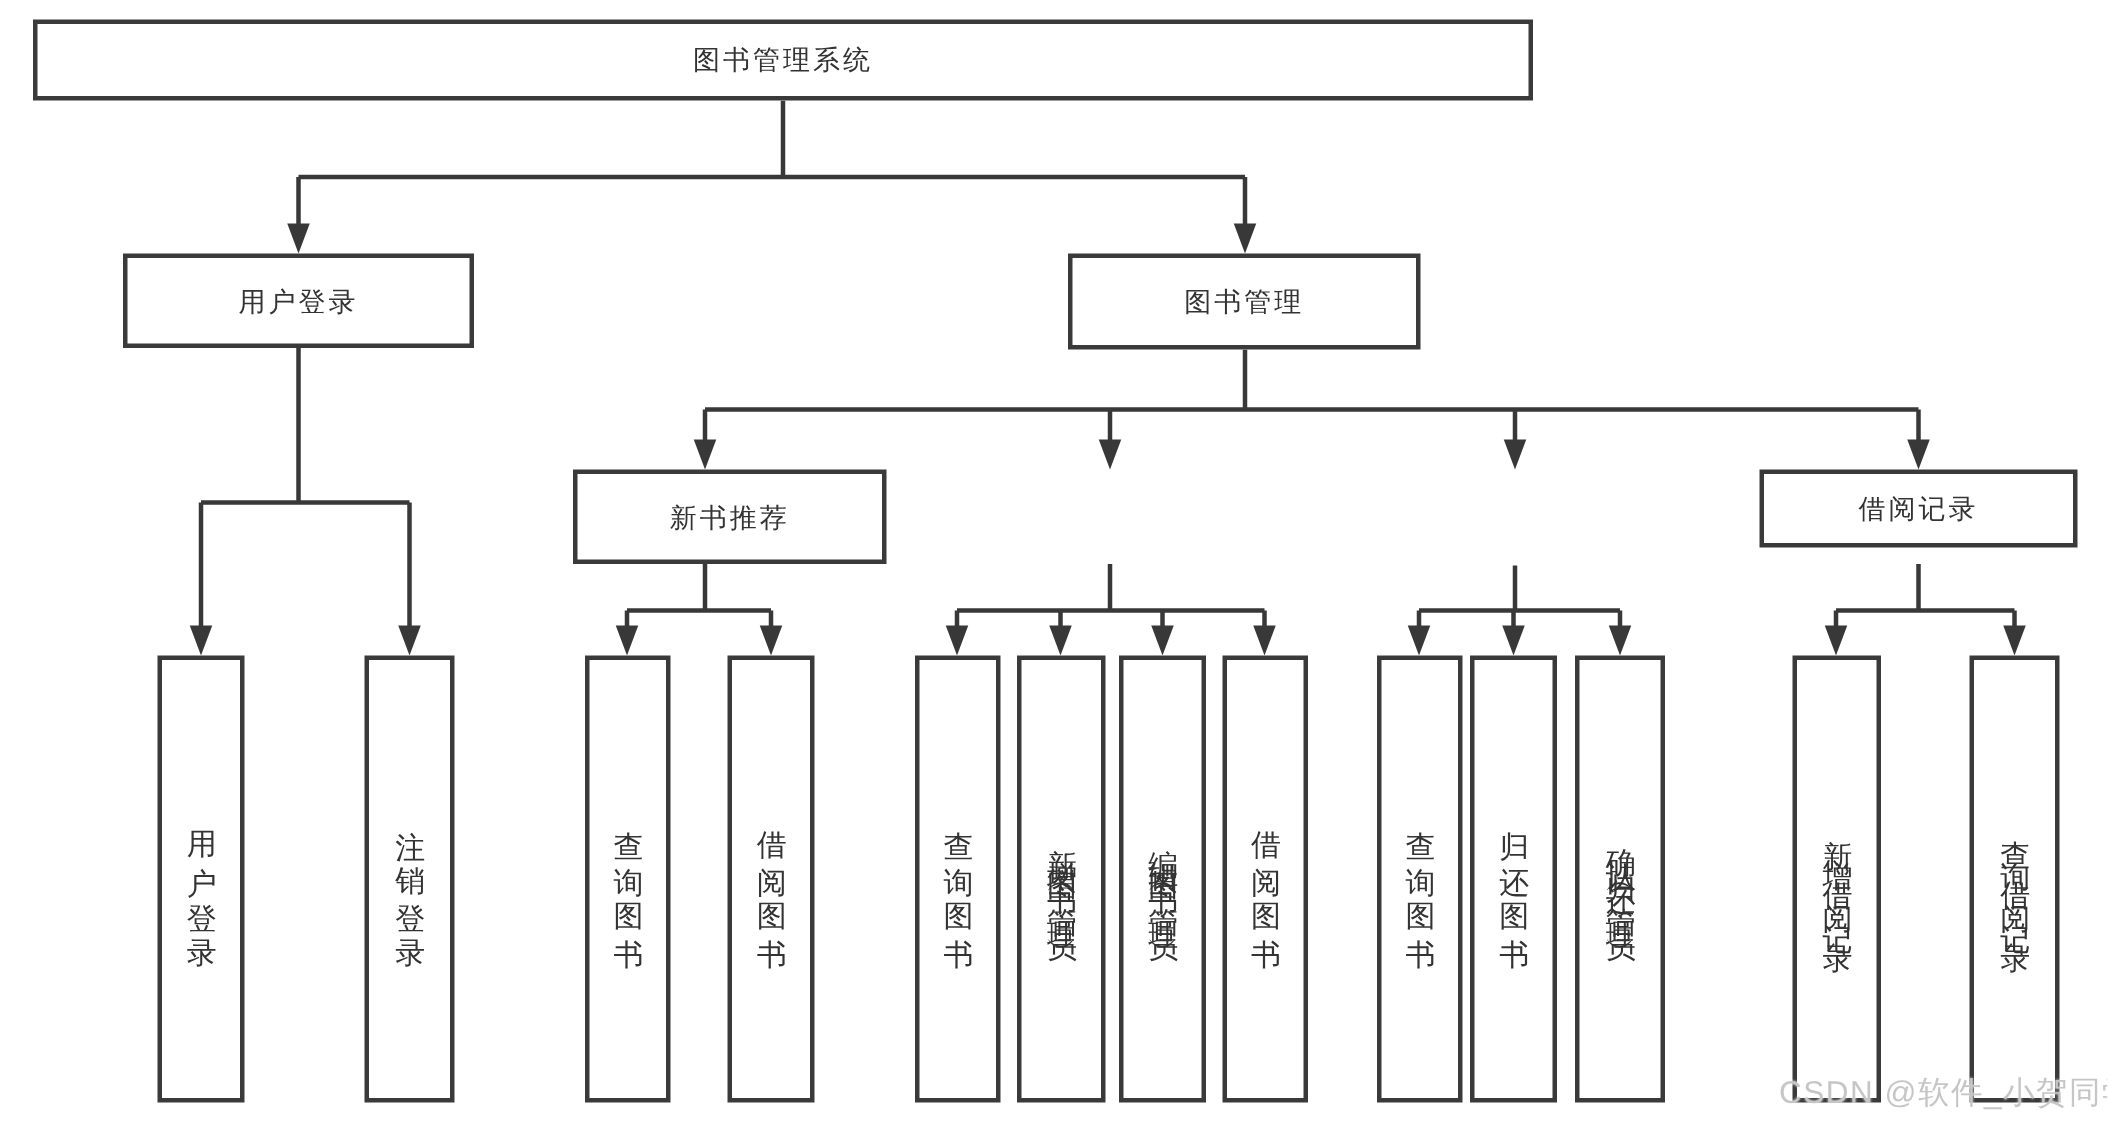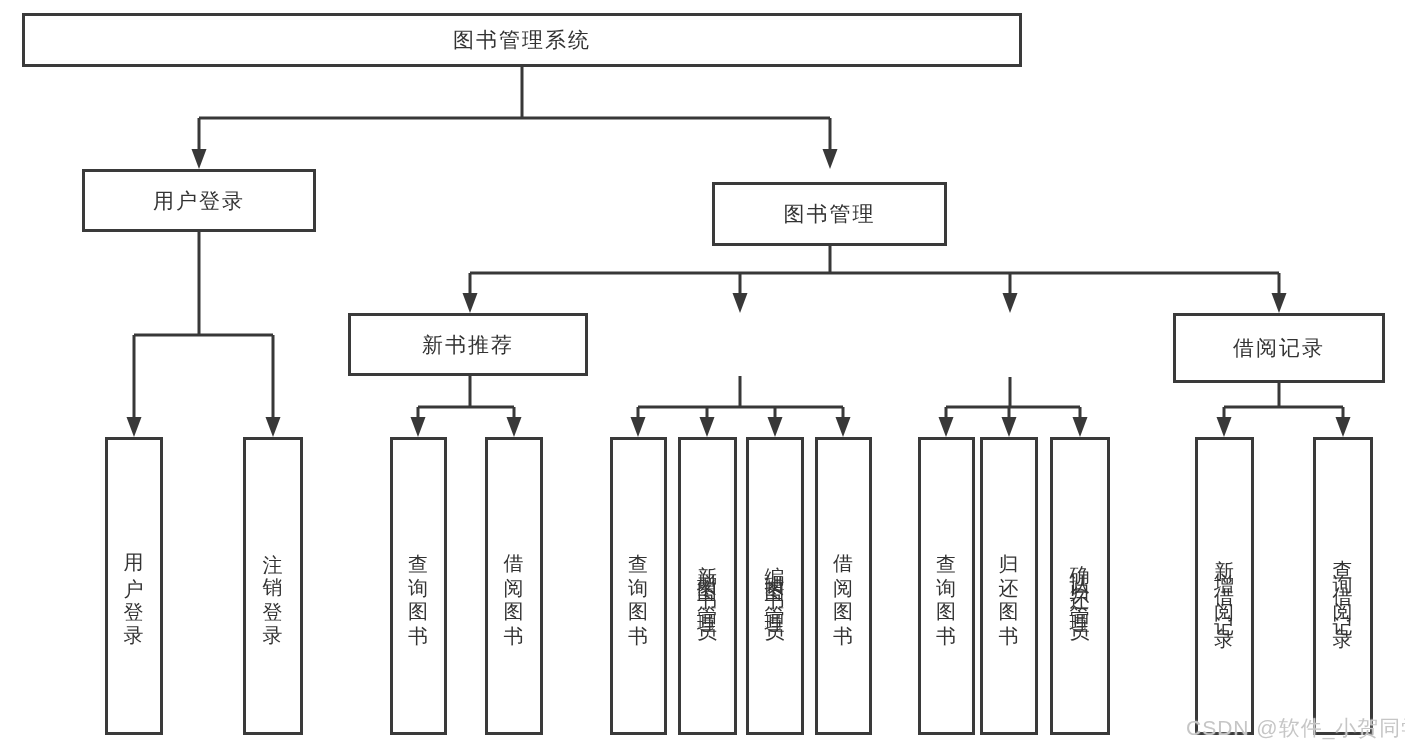--- a/index.html
+++ b/index.html
@@ -14,21 +14,21 @@
   .node{
     position:absolute;
     box-sizing:border-box;
     background:#ffffff;
     border:3px solid #3a3a3a;
     display:flex;align-items:center;justify-content:center;
     color:#333333;
     z-index:2;
   }
   .node.h span{
-    font-size:21px;
+    font-size:18px;
     letter-spacing:2px;
     white-space:nowrap;
   }
   .node.v span{
     writing-mode:vertical-rl;
     text-orientation:mixed;
     font-size:20px;
     line-height:1;
   }
   .node.v.short span{letter-spacing:24px;}
@@ -82,28 +82,28 @@
     </g>
   </svg>
 
   <div class="node h" style="left:22px;top:13px;width:1000px;height:54px">
     <span>图书管理系统</span>
   </div>
 
   <div class="node h" style="left:82px;top:169px;width:234px;height:63px">
     <span>用户登录</span>
   </div>
-  <div class="node h" style="left:712px;top:182px;width:235px;height:64px">
+  <div class="node h" style="left:712px;top:169px;width:235px;height:64px">
     <span>图书管理</span>
   </div>
 
-  <div class="node h" style="left:348px;top:313px;width:240px;height:63px">
+  <div class="node h" style="left:382px;top:313px;width:209px;height:63px">
     <span>新书推荐</span>
   </div>
-  <div class="node h" style="left:1173px;top:313px;width:212px;height:70px">
+  <div class="node h" style="left:1173px;top:313px;width:212px;height:52px">
     <span>借阅记录</span>
   </div>
 
   <div class="node v short" style="left:105px;top:437px;width:58px;height:298px">
     <span>用户登录</span>
   </div>
   <div class="node v short" style="left:243px;top:437px;width:60px;height:298px">
     <span>注销登录</span>
   </div>
 

